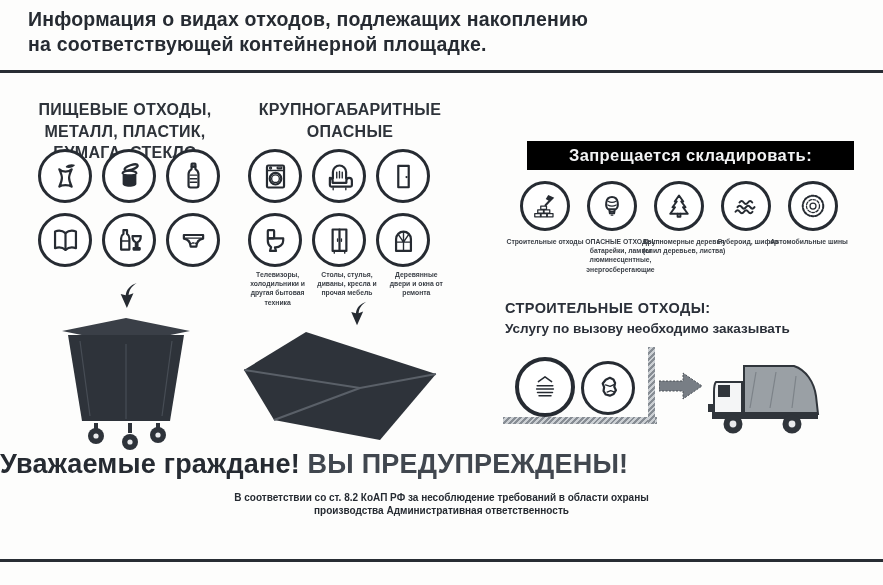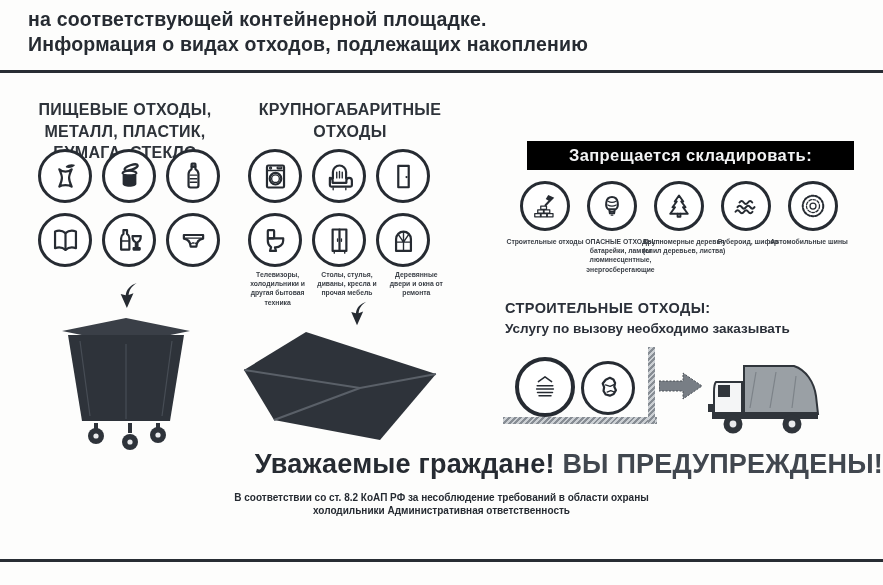--- a/index.html
+++ b/index.html
@@ -13,42 +13,42 @@
   .circ{width:54px;height:54px;border:3.5px solid #262b32;border-radius:50%;background:#fff;
         display:flex;align-items:center;justify-content:center;box-sizing:border-box;}
   .circ svg{width:33px;height:33px;}
   .circ-sm{width:50px;height:50px;border:3px solid #262b32;}
   .circ-sm svg{width:30px;height:30px;}
   .mini-label{font-size:6.8px;font-weight:bold;text-align:center;line-height:1.35;color:#3a3f46;}
   .ban{background:#000000;color:#f2f3f4;font-weight:bold;font-size:16.5px;text-align:center;
        line-height:29px;letter-spacing:.4px;}
   .sec-head{font-size:14.5px;font-weight:bold;letter-spacing:.4px;color:#2b3039;}
   .sub-head{font-size:13.5px;font-weight:bold;color:#2b3039;}
-  .warn{left:0;top:449px;width:883px;text-align:right;font-weight:bold;font-size:27px;letter-spacing:.2px;}
+  .warn{left:0;top:449px;width:883px;text-align:left;font-weight:bold;font-size:27px;letter-spacing:.2px;}
   .warn .lead{color:#262b32;}
   .warn .emph{color:#41474f;}
   .legal{left:0;top:491px;width:883px;text-align:center;font-weight:bold;font-size:10px;line-height:1.32;color:#262b32;}
   .hatch{background:repeating-linear-gradient(135deg,#878d94 0 2px,#ccd0d4 2px 4px);}
   
   svg.li *{stroke:#262b32;fill:none;stroke-width:1.6;stroke-linecap:round;stroke-linejoin:round;}
   svg.li .f{fill:#262b32;stroke:none;}
   svg.li .thin{stroke-width:1;}
   
   .dk{fill:#2e333a;}
   .dk2{fill:#3a3f47;}
   .edge{stroke:#5a6068;stroke-width:2;fill:none;}
 </style>
 </head>
 <body>
 
 <div class="page">
 
   <div class="abs title">
+    <div>Информация о видах отходов, подлежащих накоплению</div>
     <div>на соответствующей контейнерной площадке.</div>
-    <div>Информация о видах отходов, подлежащих накоплению</div>
   </div>
   <div class="rule" style="top:70px;"></div>
 
   <div class="abs col-head" style="left:8px;top:99px;width:234px;">ПИЩЕВЫЕ ОТХОДЫ, МЕТАЛЛ, ПЛАСТИК, БУМАГА, СТЕКЛО</div>
 
   <div class="abs icon-row" style="left:38px;top:149px;">
     <div class="circ">
       <svg class="li" viewBox="0 0 24 24">
         <path class="f" d="M12.2 4.8 C14 2.9 17 2.6 19 3.7 C17.6 5.7 14.6 6.3 12.4 5.5 Z"></path>
         <path d="M7.5 6.8 C9.5 9 14.5 9 16.5 6.8 C15.2 9.7 14.6 11.1 14.6 12.9 C14.6 14.7 15.2 16.6 16.5 19.4 C14.5 17.8 9.5 17.8 7.5 19.4 C8.8 16.6 9.4 14.7 9.4 12.9 C9.4 11.1 8.8 9.7 7.5 6.8 Z"></path>
@@ -86,21 +86,21 @@
     </div>
     <div class="circ">
       <svg class="li" viewBox="0 0 24 24">
         <path d="M5 8 H19 V10.6 C15.4 11.2 14.2 13.9 14.1 16.4 H9.9 C9.8 13.9 8.6 11.2 5 10.6 Z"></path>
         <path class="thin" d="M5 10.3 H19"></path>
         <path class="thin" d="M9.4 14.5 q2.6 -1.4 5.2 0" stroke-dasharray="1 1"></path>
       </svg>
     </div>
   </div>
 
-  <div class="abs col-head" style="left:252px;top:99px;width:196px;">КРУПНОГАБАРИТНЫЕ ОТХОДЫ</div>
+  <div class="abs col-head" style="left:252px;top:99px;width:196px;">КРУПНОГАБАРИТНЫЕ ОПАСНЫЕ</div>
 
   <div class="abs icon-row" style="left:248px;top:149px;">
     <div class="circ">
       <svg class="li" viewBox="0 0 24 24">
         <rect x="5.8" y="4" width="12.4" height="16" rx="1"></rect>
         <path class="thin" d="M5.8 7.6 h12.4"></path>
         <circle class="thin" cx="8.4" cy="5.8" r="0.7"></circle>
         <rect class="thin" x="13.2" y="5.2" width="3.4" height="1.2" rx="0.5"></rect>
         <circle cx="12" cy="13.6" r="4.2"></circle>
         <circle class="thin" cx="12" cy="13.6" r="2.8"></circle>
@@ -265,18 +265,18 @@
   </svg>
 
   <div class="abs warn">
     <span class="lead">Уважаемые граждане!</span>
     <span> </span>
     <span class="emph">ВЫ ПРЕДУПРЕЖДЕНЫ!</span>
   </div>
 
   <div class="abs legal">
     <div>В соответствии со ст. 8.2 КоАП РФ за несоблюдение требований в области охраны</div>
-    <div>холодильники Административная ответственность</div>
+    <div>производства Административная ответственность</div>
   </div>
 
   <div class="rule" style="top:559px;"></div>
 
 </div>
 
 </body></html>

